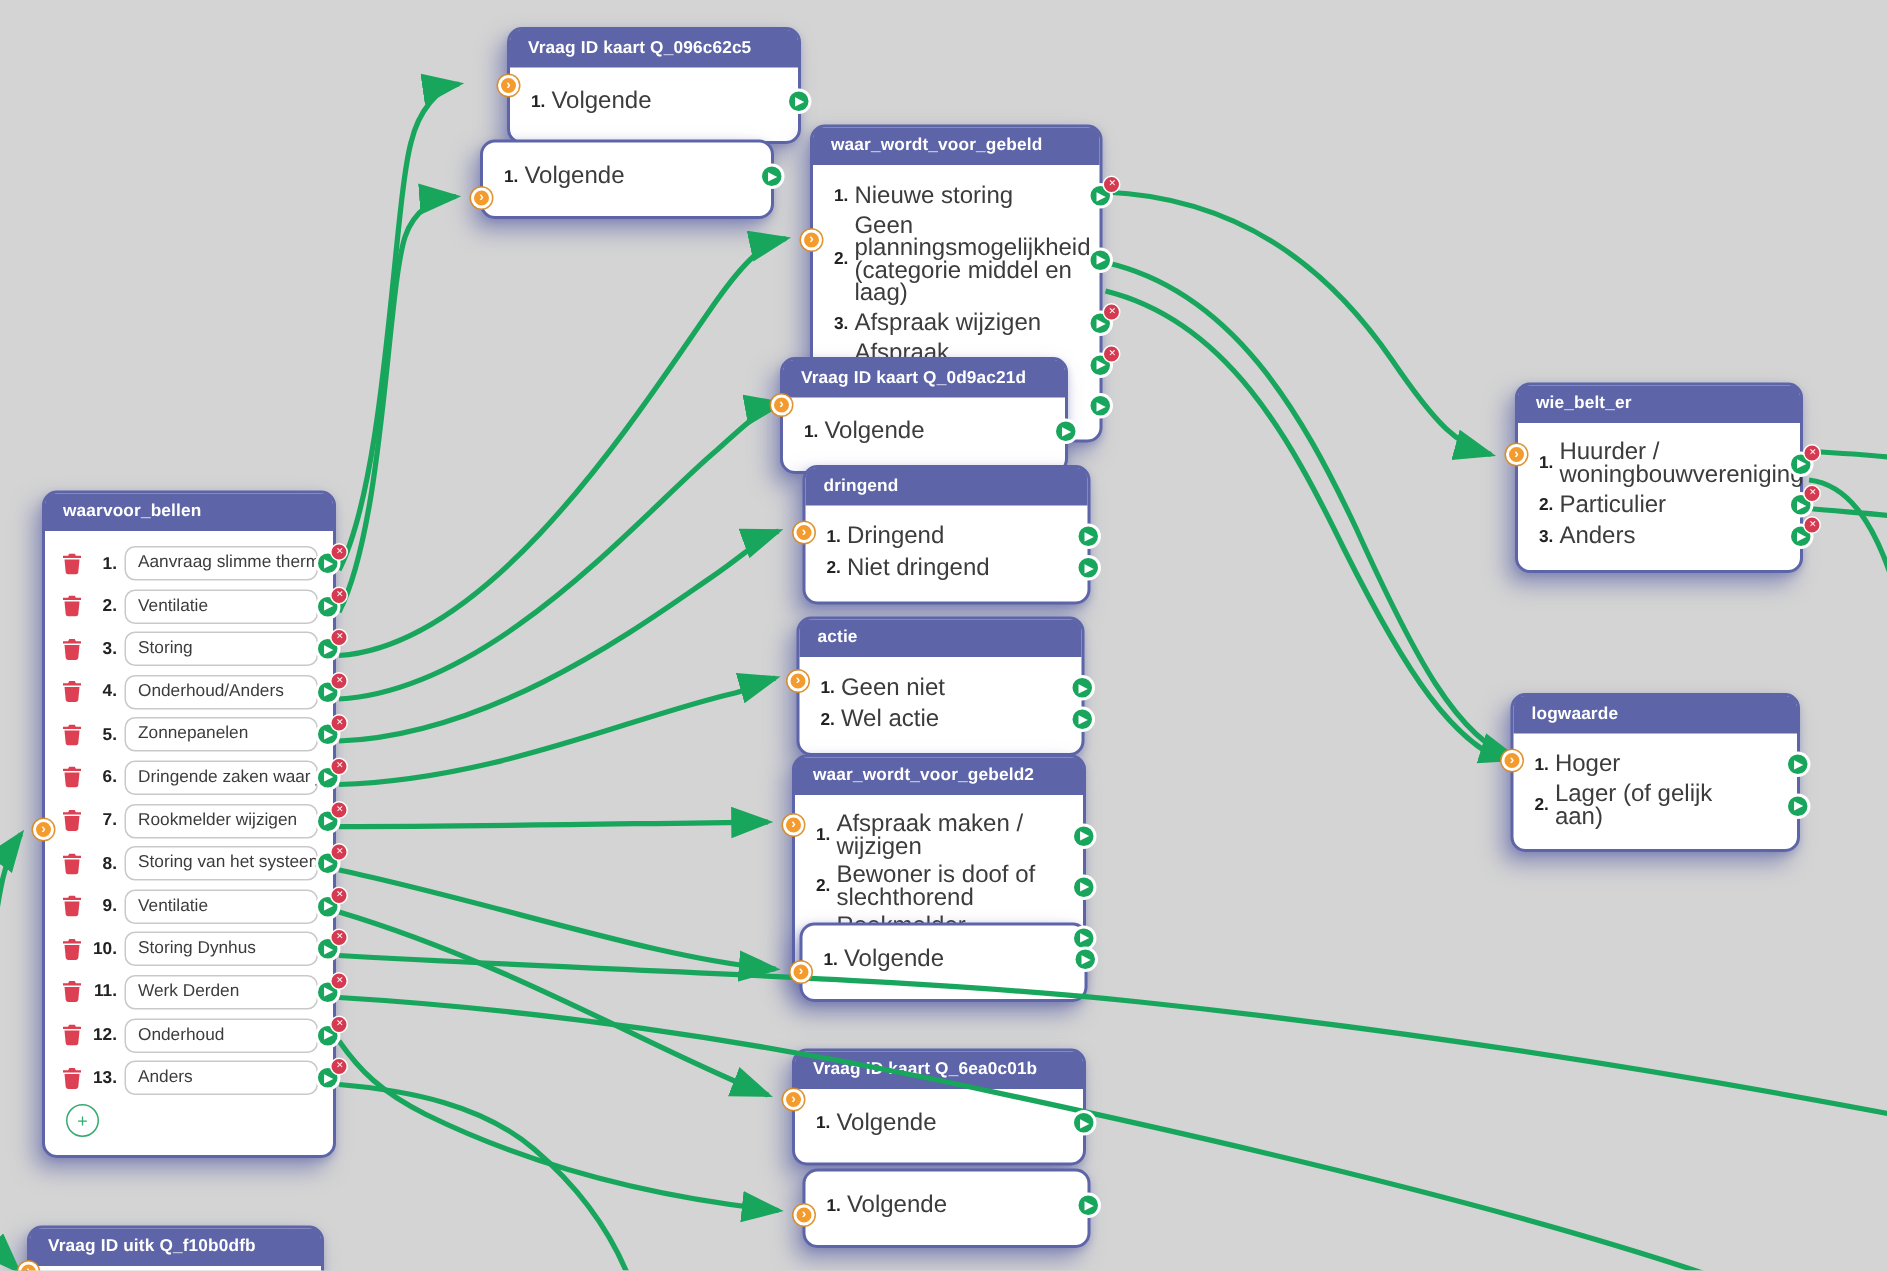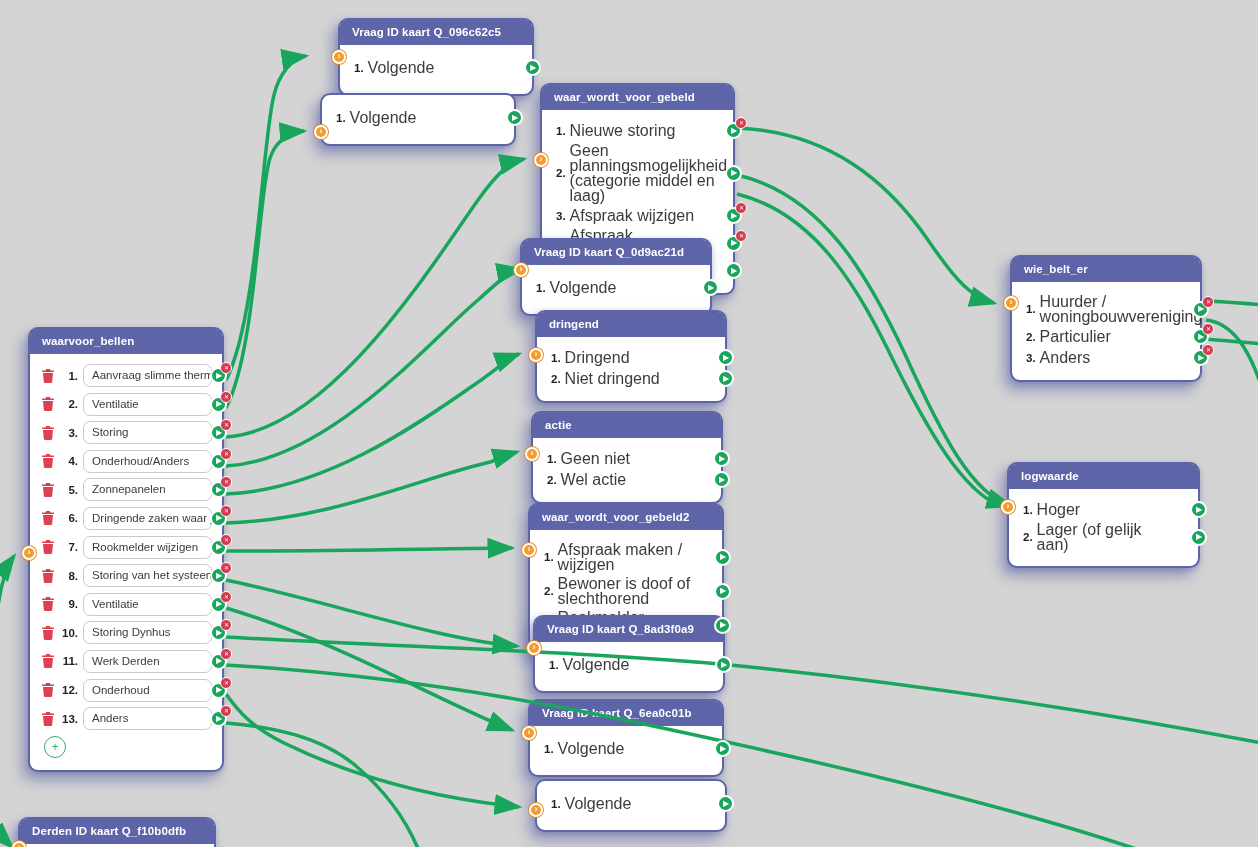--- a/index.html
+++ b/index.html
@@ -292,21 +292,21 @@
         </div>
         <div class="add-btn">
           <span>+</span>
         </div>
       </div>
       <div class="in-dot" style="top: 217px;">
         <span class="gl">›</span>
       </div>
     </div>
     <div class="card" style="left: 18px; top: 817px; width: 198px;">
-      <div class="card-header"><span>Derden ID kaart Q_f10b0dfb</span></div>
+      <div class="card-header"><span>Vraag ID uitk Q_f10b0dfb</span></div>
       <div class="card-body pad-empty"></div>
       <div class="in-dot" style="top: 22px;">
         <span class="gl">›</span>
       </div>
     </div>
     <div class="card" style="left: 338px; top: 18px; width: 196px;">
       <div class="card-header"><span>Vraag ID kaart Q_096c62c5</span></div>
       <div class="card-body pad-single">
         <div class="row-plain">
           <span class="num">1.</span>
@@ -468,21 +468,20 @@
           <div class="out-dot">
             <span class="gl">▶</span>
           </div>
         </div>
       </div>
       <div class="in-dot" style="top: 38px;">
         <span class="gl">›</span>
       </div>
     </div>
     <div class="card" style="left: 533px; top: 615px; width: 192px;">
-      <div class="card-header"><span>Vraag ID kaart Q_8ad3f0a9</span></div>
       <div class="card-body pad-single">
         <div class="row-plain">
           <span class="num">1.</span>
           <span class="lbl">Volgende</span>
           <div class="out-dot">
             <span class="gl">▶</span>
           </div>
         </div>
       </div>
       <div class="in-dot" style="top: 24px;">

